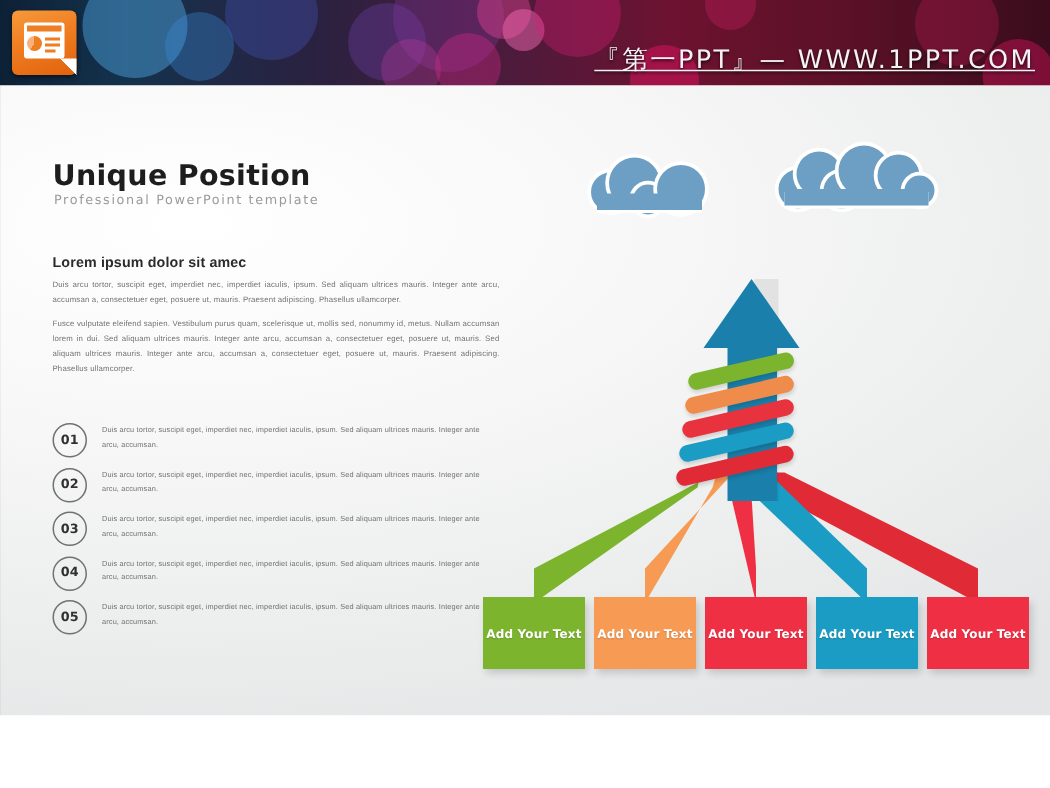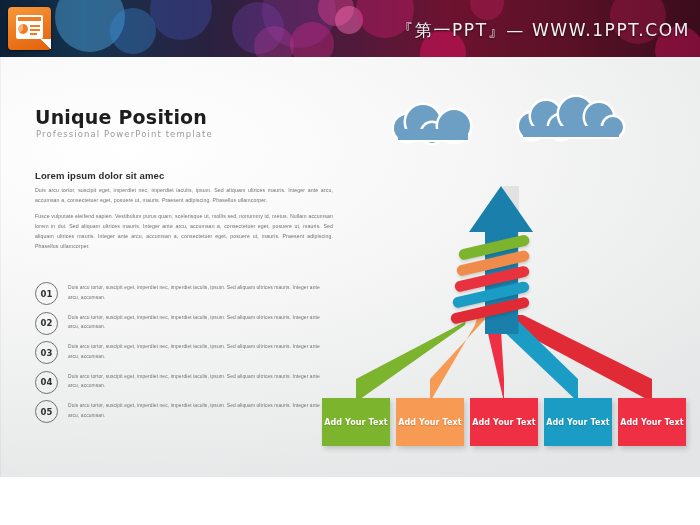--- a/index.html
+++ b/index.html
@@ -7,24 +7,24 @@
     width:700px;height:525px;overflow:hidden;
     font-family:"Liberation Sans", sans-serif;
     background:#ffffff;
   }
   #stage{position:relative;width:700px;height:525px;overflow:hidden;background:#fff;}
 
   
   .banner{position:absolute;left:0;top:0;width:700px;height:57px;overflow:hidden;
     background:linear-gradient(90deg,#0d2136 0%,#14324d 12%,#2a2140 30%,#4c1b3c 48%,#6d1230 64%,#5c1128 80%,#3a0c1c 100%);}
   .bokeh{position:absolute;border-radius:50%;}
-  .banner-title{position:absolute;right:10px;top:30px;transform:translateY(-50%);
+  .banner-title{position:absolute;right:10px;top:40px;transform:translateY(-50%);
     color:#f4f2f4;font-size:17px;letter-spacing:1.6px;white-space:nowrap;
     font-family:"DejaVu Sans", sans-serif;font-weight:400;
-    text-shadow:0 1px 2px rgba(0,0,0,.7);}
+    text-shadow:0 1px 2px rgba(0,0,0,.7);text-decoration:underline;}
   .logo{position:absolute;left:8px;top:7px;width:43px;height:43px;}
   .logo-sq{position:absolute;left:0;top:0;width:43px;height:43px;border-radius:4px;
     background:linear-gradient(160deg,#f79a3a 0%,#ef7d22 45%,#e1620c 100%);
     box-shadow:0 1px 3px rgba(0,0,0,.55);}
   .logo-corner{position:absolute;right:0;bottom:0;width:11px;height:11px;
     background:linear-gradient(225deg,#ffffff 0 50%,rgba(255,255,255,0) 50%);}
   .logo-card{position:absolute;left:8px;top:8px;width:27px;height:24px;background:#fff;border-radius:2px;}
   .logo-bar{position:absolute;left:10px;top:10px;width:23px;height:4px;background:#ef7d22;}
   .logo-pie{position:absolute;left:10px;top:17px;width:10px;height:10px;border-radius:50%;
     background:conic-gradient(#ef7d22 0 60%, #f6b27a 0 100%);}

